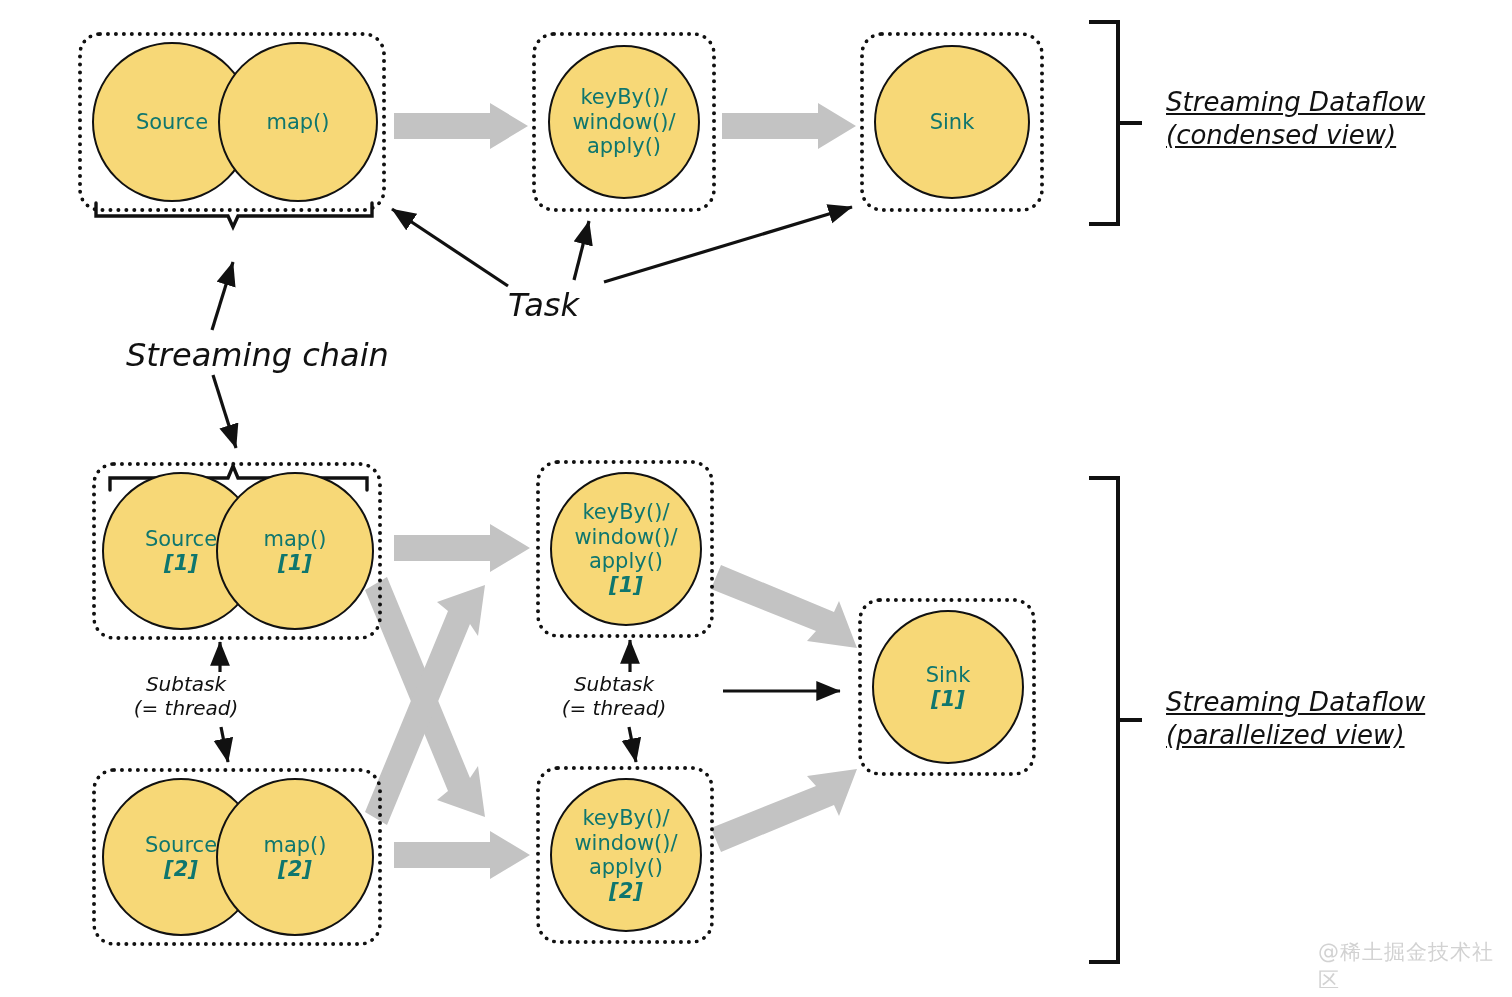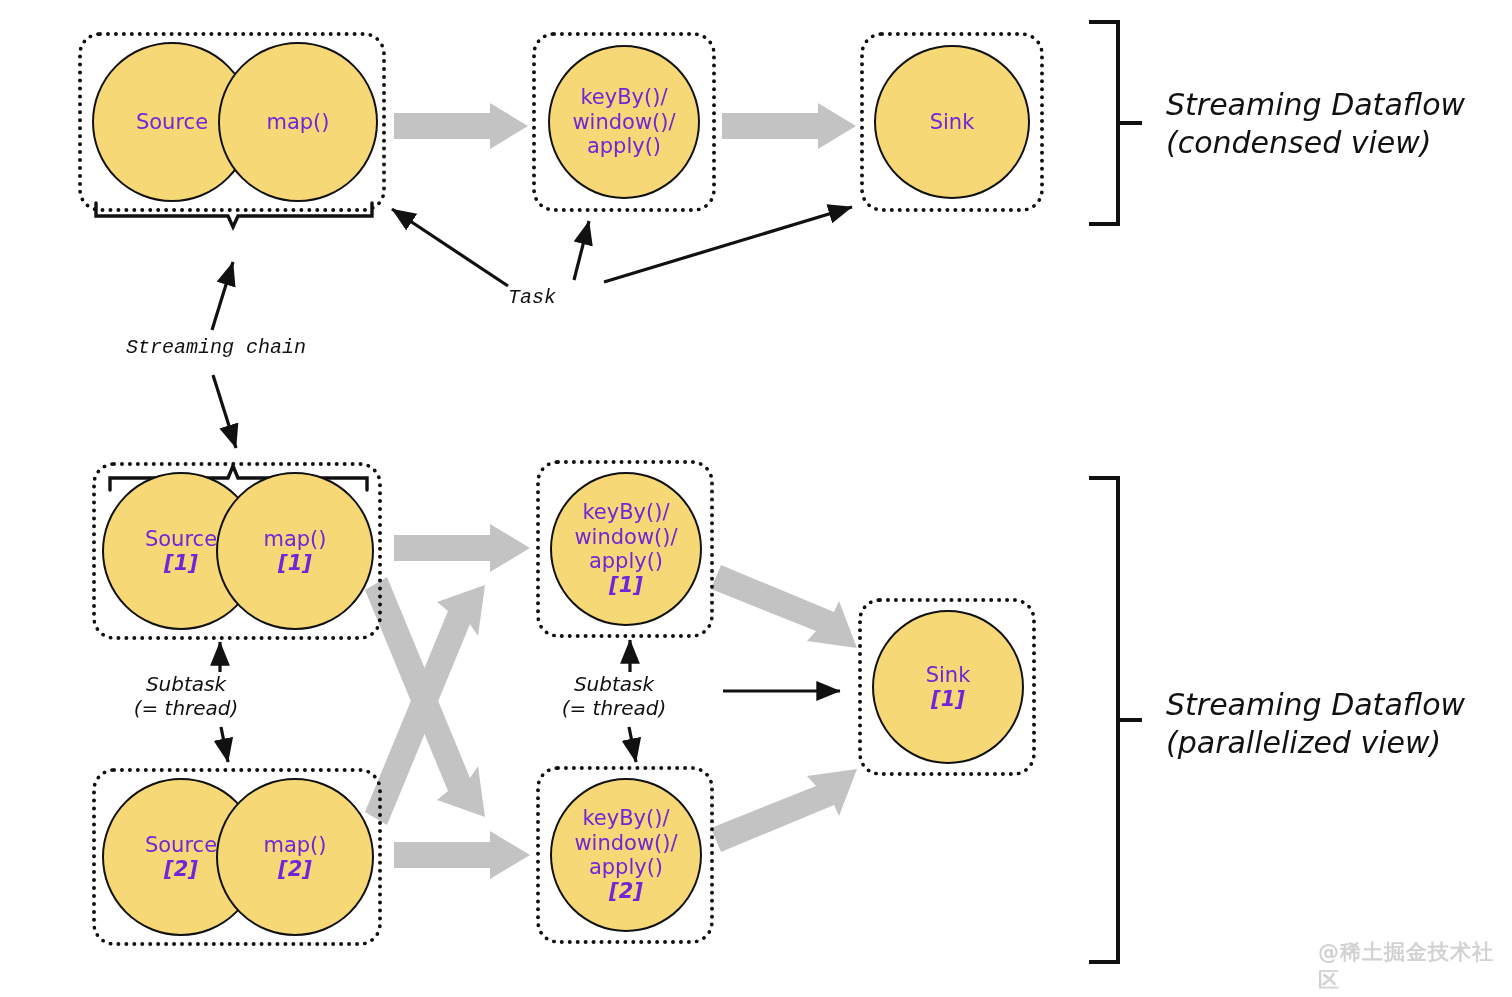--- a/index.html
+++ b/index.html
@@ -9,29 +9,29 @@
   svg.layer{position:absolute;left:0;top:0;width:1512px;height:997px;}
 
   
   .nodebox{position:absolute;border:4px dotted #111;border-radius:22px;
            box-sizing:border-box;background:transparent;}
 
   
   .circle{position:absolute;background:#F7D877;border:2px solid #111;
           border-radius:50%;box-sizing:border-box;
           display:flex;align-items:center;justify-content:center;}
-  .circle .lbl{text-align:center;line-height:1.16;color:#6d28d9;
+  .circle .lbl{text-align:center;line-height:1.16;color:#0f766e;
                font-size:21px;white-space:pre-line;}
   .circle .lbl .idx{display:block;font-style:italic;font-weight:700;}
 
   .ann{position:absolute;font-style:italic;color:#111;font-size:20px;
        line-height:1.22;white-space:pre-line;}
-  .ann.big{font-size:20px;font-family:Liberation Mono, monospace;}
-  .side-label{position:absolute;font-style:italic;color:#111;font-size:30px;
-              line-height:1.25;text-align:left;white-space:pre-line;}
+  .ann.big{font-size:32px;}
+  .side-label{position:absolute;font-style:italic;color:#111;font-size:26px;
+              line-height:1.25;text-align:left;white-space:pre-line;text-decoration:underline;}
   .watermark{position:absolute;color:#d2d2d2;font-size:21px;letter-spacing:1px;}
 </style>
 </head>
 <body>
 
 <div id="stage">
 
   <svg class="layer" viewBox="0 0 1512 997">
     <defs>
       <marker id="blkarrow" markerWidth="9" markerHeight="9" refX="7.4" refY="3.1" orient="auto" markerUnits="strokeWidth">
@@ -199,15 +199,15 @@
   </div>
 
   <div class="ann" style="left:186px;top:672px;text-align:center;transform:translateX(-50%);">Subtask
 (= thread)</div>
   <div class="ann" style="left:614px;top:672px;text-align:center;transform:translateX(-50%);">Subtask
 (= thread)</div>
 
   <div class="side-label" style="left:1166px;top:686px;width:340px;">Streaming Dataflow
 (parallelized view)</div>
 
-  <div class="watermark" style="left:1318px;top:938px;font-weight:bold;">@稀土掘金技术社区</div>
+  <div class="watermark" style="left:1318px;top:938px;">@稀土掘金技术社区</div>
 
 </div>
 
 </body></html>

